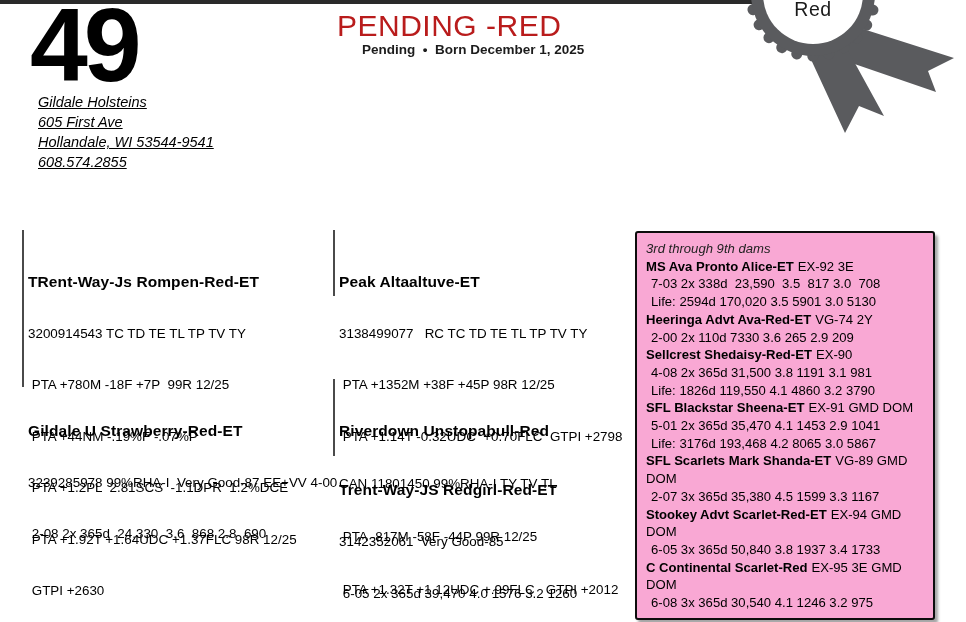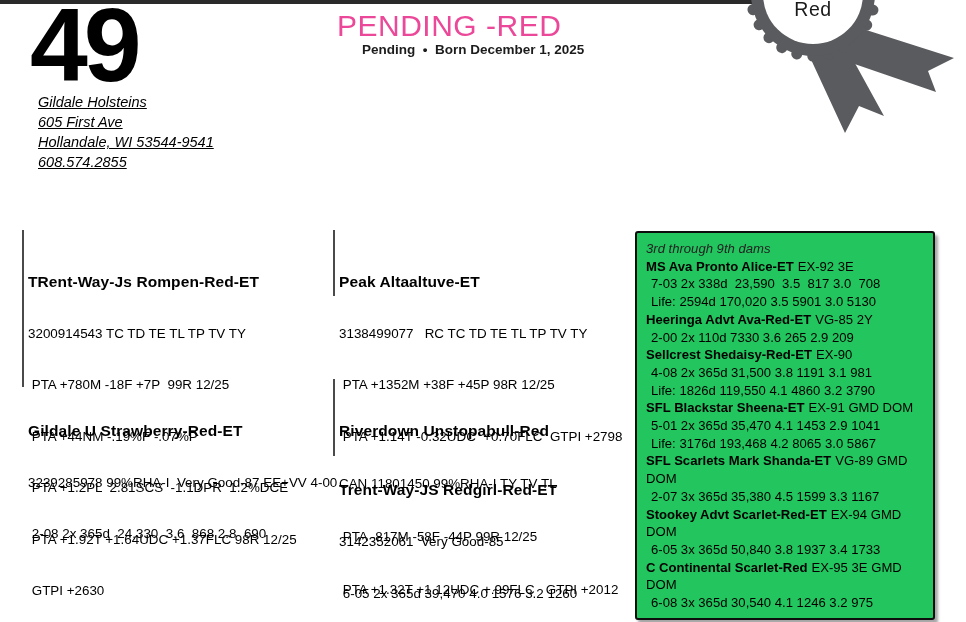--- a/index.html
+++ b/index.html
@@ -5,38 +5,38 @@
   html,body{margin:0;padding:0;}
   body{
     width:966px;height:622px;background:#ffffff;position:relative;overflow:hidden;
     font-family:"Liberation Sans", sans-serif;color:#000;
     -webkit-font-smoothing:antialiased;
   }
   .abs{position:absolute;}
   .top-rule{left:0;top:0;width:757px;height:4px;background:#2a2a2a;}
   .lot-number{left:30px;top:4px;font-size:104px;font-weight:bold;line-height:0.8;letter-spacing:-4px;}
   .consignor{left:38px;top:92px;font-style:italic;font-size:14.5px;line-height:20px;text-decoration:underline;}
-  .hdr-title{left:337px;top:9px;font-size:30px;font-weight:400;letter-spacing:0.5px;color:#ec4899;}
+  .hdr-title{left:337px;top:9px;font-size:30px;font-weight:400;letter-spacing:0.5px;color:#b91c1c;}
   .hdr-sub{left:338px;top:42px;font-size:13.5px;font-weight:bold;white-space:pre;color:#1c1c1c;padding-left:24px;}
   .bracket{width:2px;background:#4a4a4a;}
   .bk1{left:22px;top:230px;height:157px;}
   .bk2{left:333px;top:230px;height:66px;}
   .bk3{left:333px;top:379px;height:77px;}
   .ped-block{white-space:pre;}
   .ped-name{font-size:15.5px;font-weight:bold;line-height:17px;letter-spacing:0.1px;margin-top:9px;}
   .ped-name2{margin-top:1px;}
   .pline{font-size:13.4px;line-height:15.4px;}
   .pline-w{font-size:13.4px;line-height:17.2px;}
   .blkA{left:28px;top:228px;}
   .blkB{left:28px;top:377px;}
   .blkC{left:339px;top:228px;}
   .blkD{left:339px;top:377px;}
   .dams-box{
     left:635px;top:231px;width:300px;box-sizing:border-box;
-    background:#22c55e;border:2px solid #0d0d0d;border-radius:3px;
+    background:#f9a8d4;border:2px solid #0d0d0d;border-radius:3px;
     box-shadow:3px 4px 3px rgba(0,0,0,0.35);
     padding:7px 9px 6px 9px;font-size:13.1px;line-height:17.7px;
   }
   .dams-header{font-style:italic;color:#222;}
   .entry-name{font-weight:bold;}
   .entry-rating{padding-left:4px;}
   .entry-rec{white-space:pre;padding-left:5px;}
   .rosette{left:716px;top:0;}
 </style>
 </head>
@@ -115,21 +115,21 @@
   <div class="abs dams-box">
     <div class="dams-header">3rd through 9th dams</div>
 
     <div>
       <div><span class="entry-name">MS Ava Pronto Alice-ET</span><span class="entry-rating">EX-92 3E</span></div>
       <div class="entry-rec">7-03 2x 338d  23,590  3.5  817 3.0  708</div>
       <div class="entry-rec">Life: 2594d 170,020 3.5 5901 3.0 5130</div>
     </div>
 
     <div>
-      <div><span class="entry-name">Heeringa Advt Ava-Red-ET</span><span class="entry-rating">VG-85 2Y</span></div>
+      <div><span class="entry-name">Heeringa Advt Ava-Red-ET</span><span class="entry-rating">VG-74 2Y</span></div>
       <div class="entry-rec">2-00 2x 110d 7330 3.6 265 2.9 209</div>
     </div>
 
     <div>
       <div><span class="entry-name">Sellcrest Shedaisy-Red-ET</span><span class="entry-rating">EX-90</span></div>
       <div class="entry-rec">4-08 2x 365d 31,500 3.8 1191 3.1 981</div>
       <div class="entry-rec">Life: 1826d 119,550 4.1 4860 3.2 3790</div>
     </div>
 
     <div>

